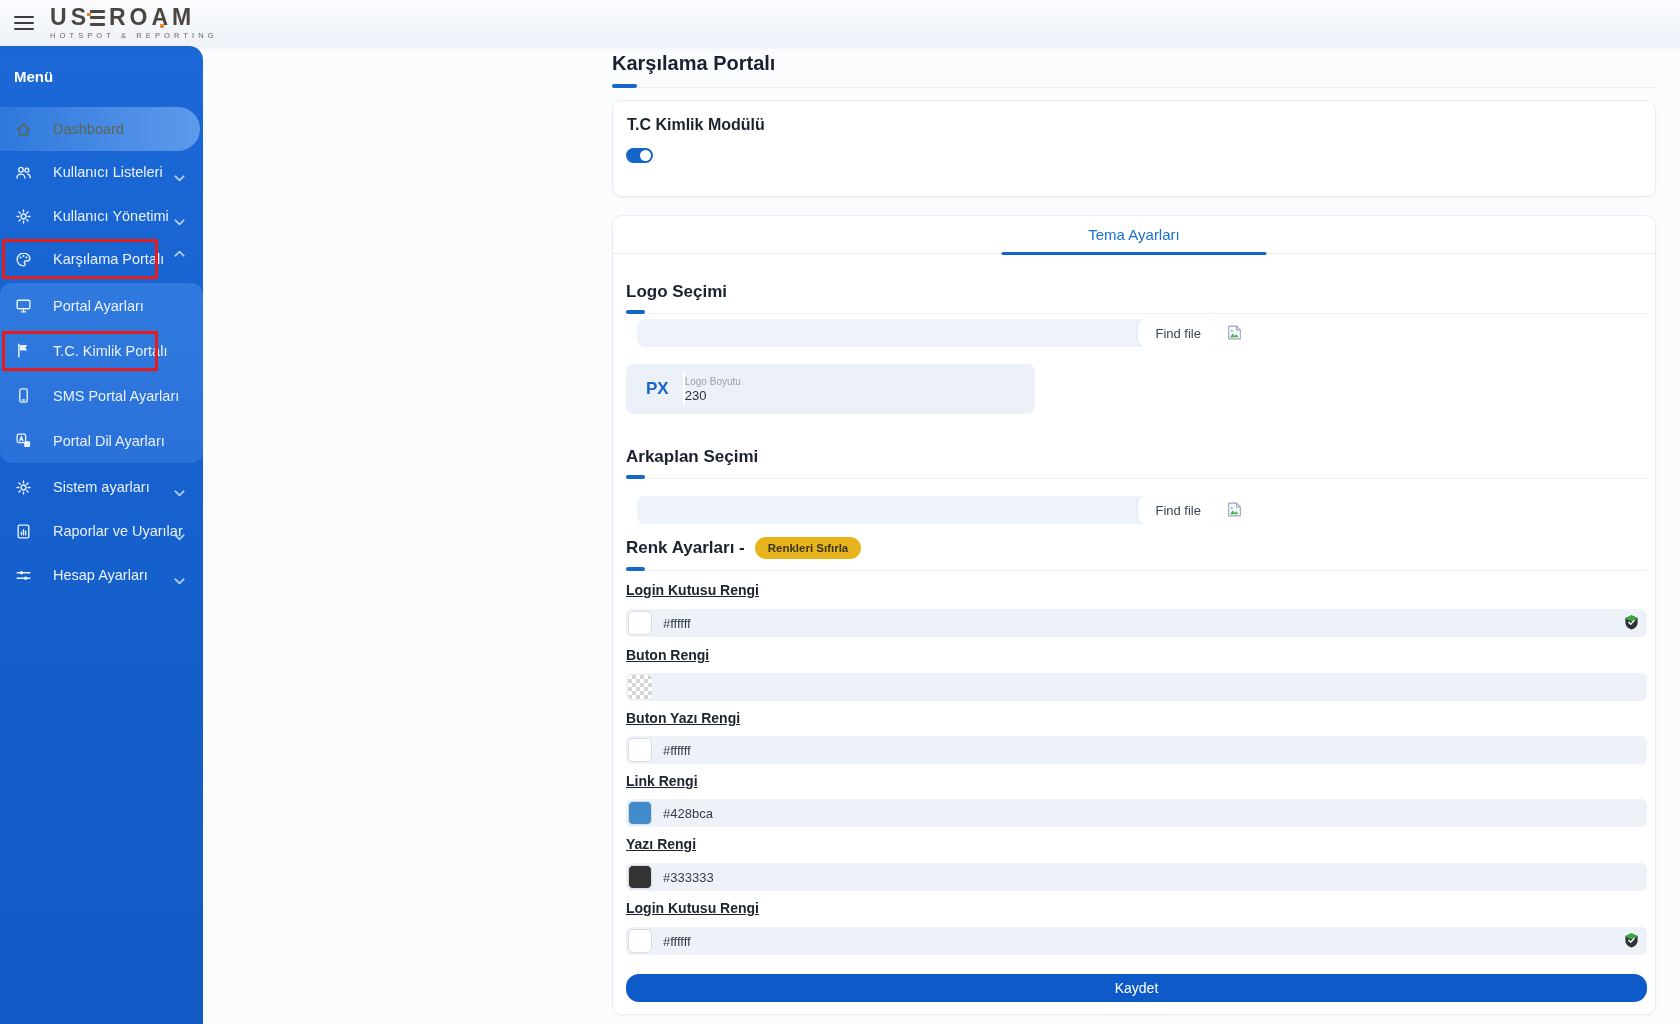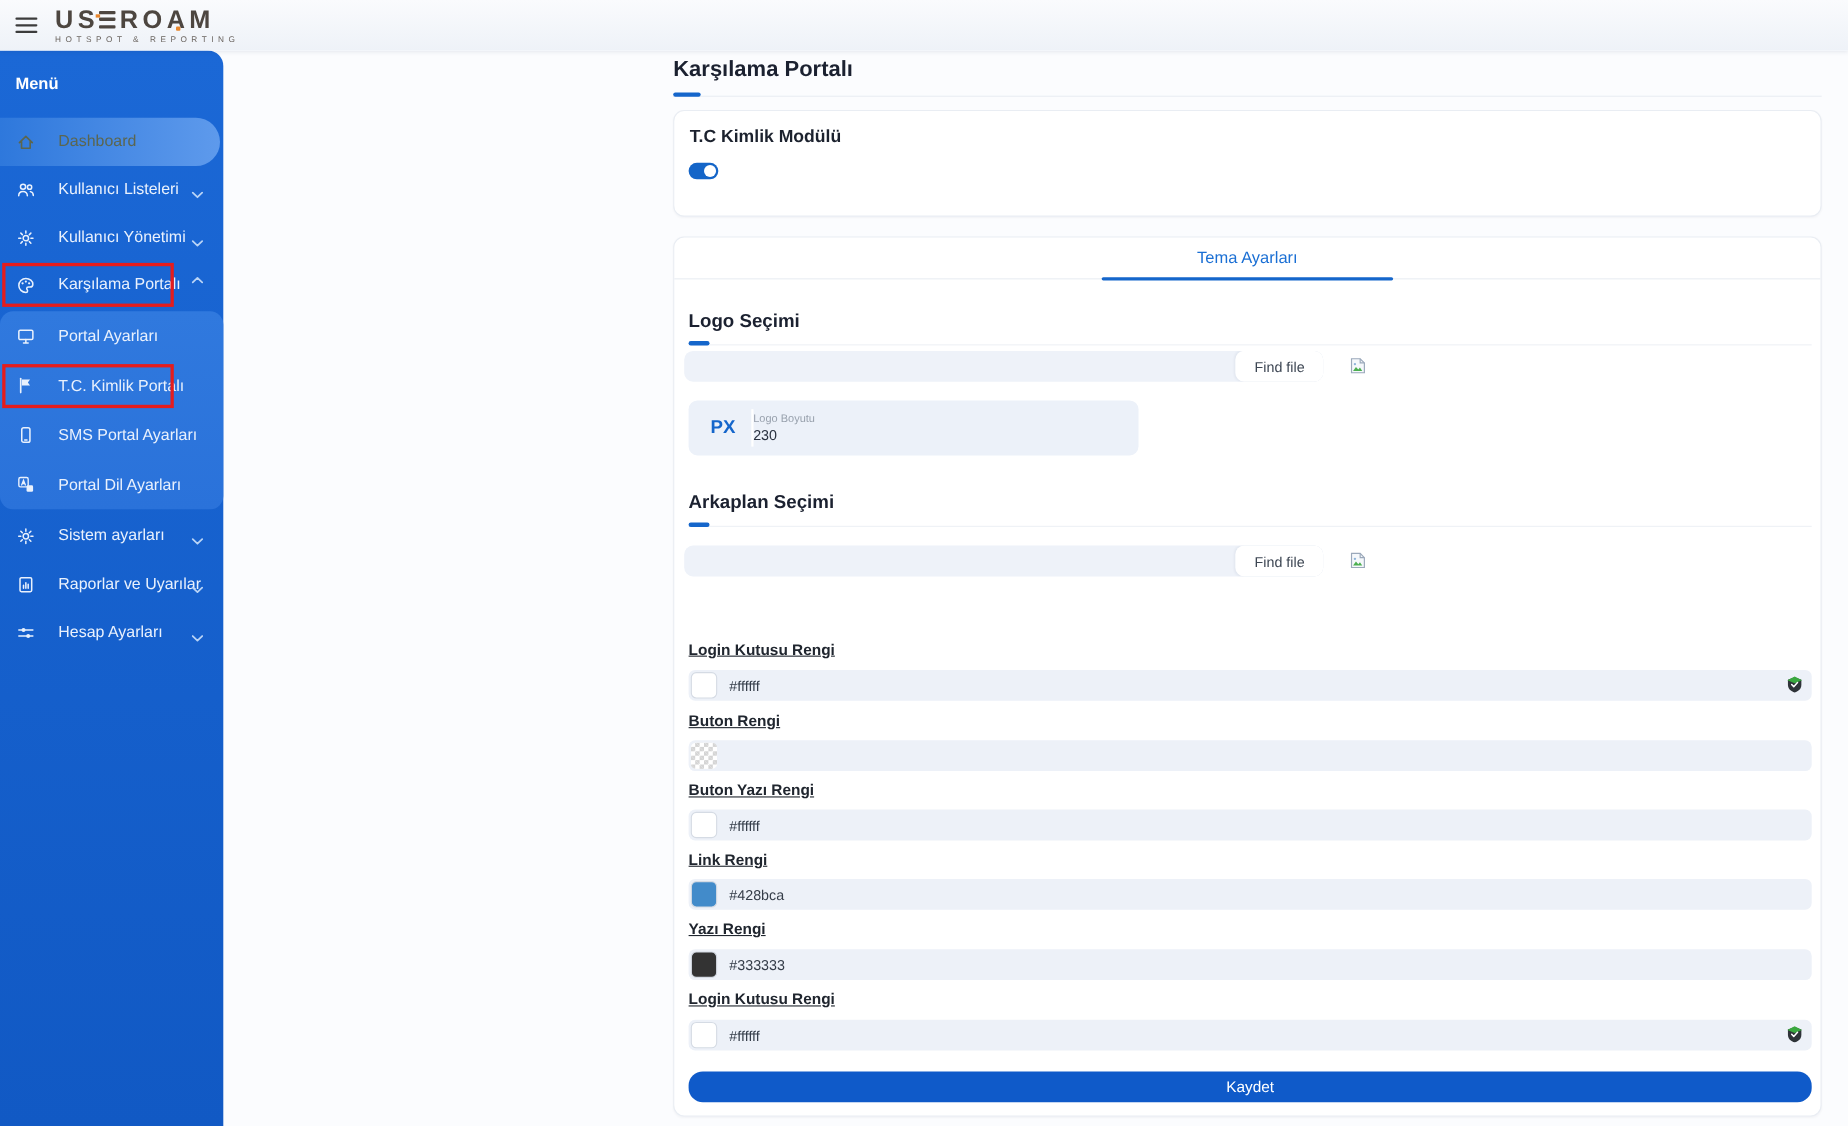--- a/index.html
+++ b/index.html
@@ -71,21 +71,21 @@
     color:#5f6975; cursor:pointer; position:relative; }
   .tab.active { color:#1a6fd4; }
   .tab.active::after { content:""; position:absolute; left:50%; transform:translateX(-50%);
     bottom:-2px; width:265px; height:3px; background:#1566cb; border-radius:2px; }
 
   .sec-head { position:absolute; left:13px; right:8px; }
   .sec-title { font-size:17px; font-weight:700; color:#1b2130; display:flex; align-items:center; gap:10px; }
   .sec-rule { position:relative; margin-top:8px; height:4px; border-bottom:1px solid #eef1f6; width:100%; }
   .sec-rule .accent { position:absolute; left:0; top:0; width:19px; height:3.5px; background:#1566cb; border-radius:2px; }
 
-  .file-row { position:absolute; left:9px; width:581px; height:28px; background:#eef2f9;
+  .file-row { position:absolute; left:24px; width:581px; height:28px; background:#eef2f9;
     border-radius:8px; display:flex; align-items:flex-start; overflow:hidden; }
   .file-text { flex:1; height:100%; cursor:text; }
   .find-file { height:100%; background:#ffffff; border:none; border-radius:8px; padding:0 17px;
     font-size:13px; color:#3d4653; cursor:pointer; box-shadow:-1px 0 2px rgba(30,50,90,.06);
     font-family:inherit; }
   .broken-img { position:absolute; width:17px; height:17px; }
 
   .px-box { position:absolute; left:13px; top:148px; width:409px; height:50px; background:#ecf1f9;
     border-radius:8px; display:flex; align-items:center; }
   .px-unit { font-size:17px; font-weight:600; color:#1566cb; margin-left:20px; }
@@ -389,20 +389,29 @@
         </div>
     </div>
     <div class="file-row row-file2">
       <div class="file-text"></div>
       <button class="find-file">Find file</button>
     </div>
     <span class="broken-img bi2"><svg class="icon" viewBox="0 0 16 16">
           <use href="#i-broken"></use>
         </svg></span>
 
+    <div class="sec-head sec3">
+      <div class="sec-title">
+        <span>Renk Ayarları -</span>
+        <button class="reset-pill">Renkleri Sıfırla</button>
+      </div>
+      <div class="sec-rule">
+          <span class="accent"></span>
+        </div>
+    </div>
 
     <div class="color-label lb1">Login Kutusu Rengi</div>
     <div class="color-row cr1">
       <span class="swatch" style="background: rgb(255, 255, 255);"></span>
       <span class="color-value">#ffffff</span>
       <span class="shield"><svg class="icon" viewBox="0 0 15 17">
             <use href="#i-shield"></use>
           </svg></span>
     </div>
 

